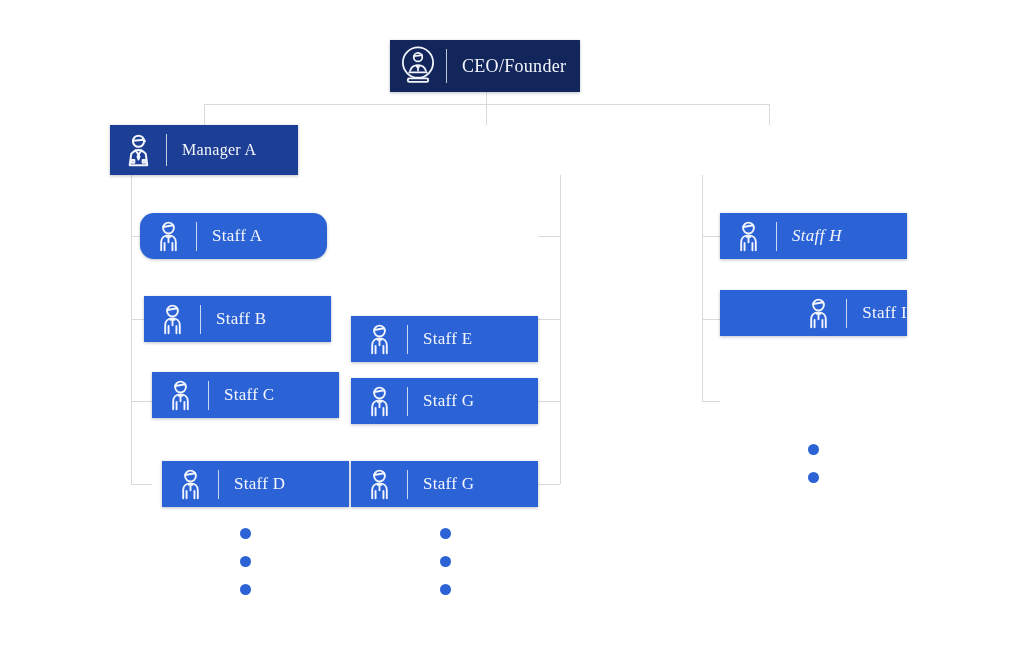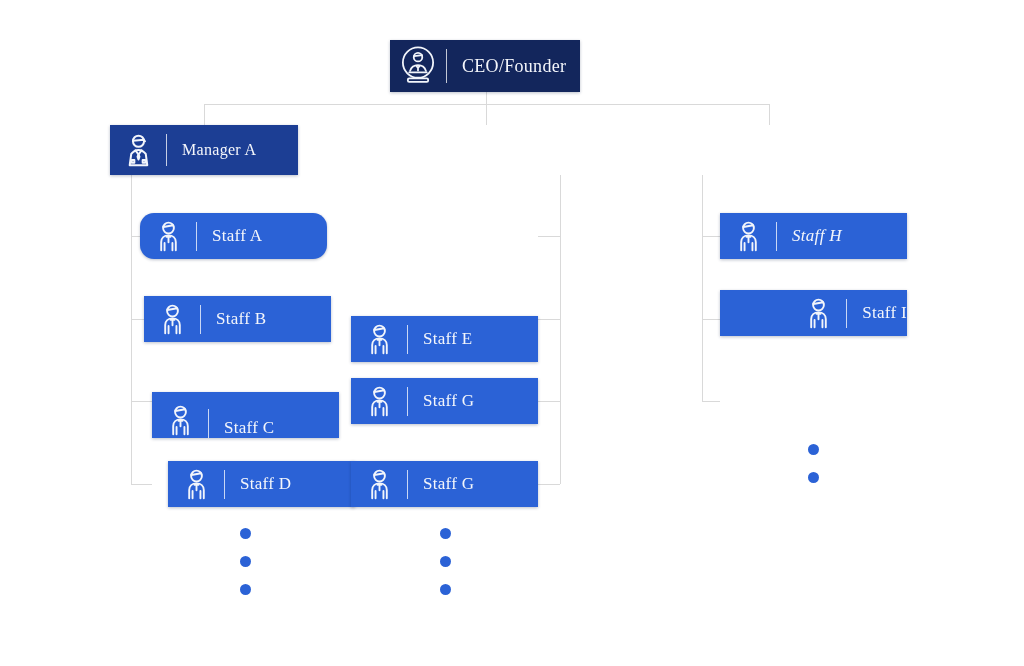--- a/index.html
+++ b/index.html
@@ -125,30 +125,30 @@
   </div>
   <div class="node staff" style="left:144px; top:296px;align-items:center;">
     <span class="icon-wrap">
       <svg viewBox="0 0 24 24" width="35" height="35">
           <use href="#icon-staff"></use>
         </svg>
     </span>
     <span class="sep"></span>
     <span class="label">Staff B</span>
   </div>
-  <div class="node staff" style="left:152px; top:392px;align-items:flex-end;">
+  <div class="node staff" style="left:152px; top:372px;">
     <span class="icon-wrap">
       <svg viewBox="0 0 24 24" width="35" height="35">
           <use href="#icon-staff"></use>
         </svg>
     </span>
     <span class="sep"></span>
     <span class="label">Staff C</span>
   </div>
-  <div class="node staff" style="left:168px; top:461px;">
+  <div class="node staff" style="left:162px; top:461px;">
     <span class="icon-wrap">
       <svg viewBox="0 0 24 24" width="35" height="35">
           <use href="#icon-staff"></use>
         </svg>
     </span>
     <span class="sep"></span>
     <span class="label">Staff D</span>
   </div>
 
   <div class="node staff" style="left:351px; top:296px;margin-top:20px;">

